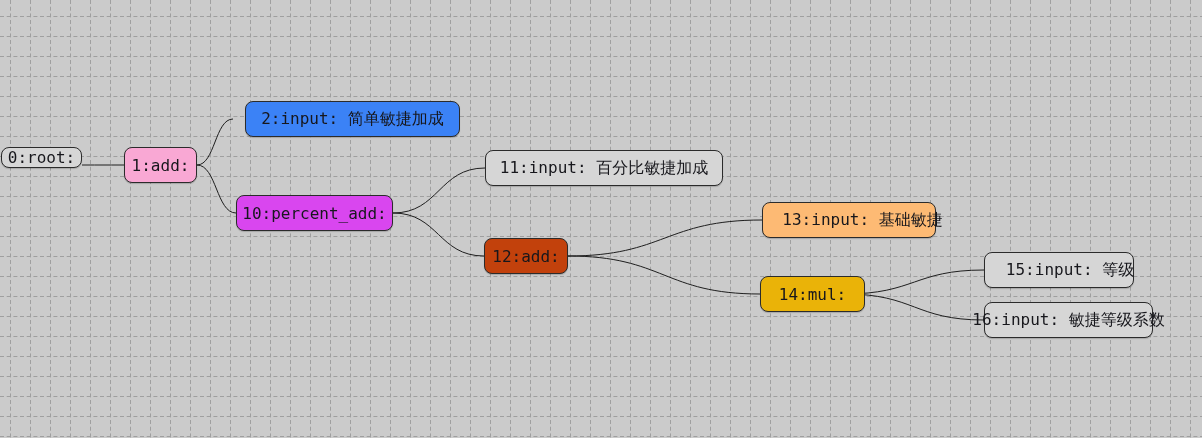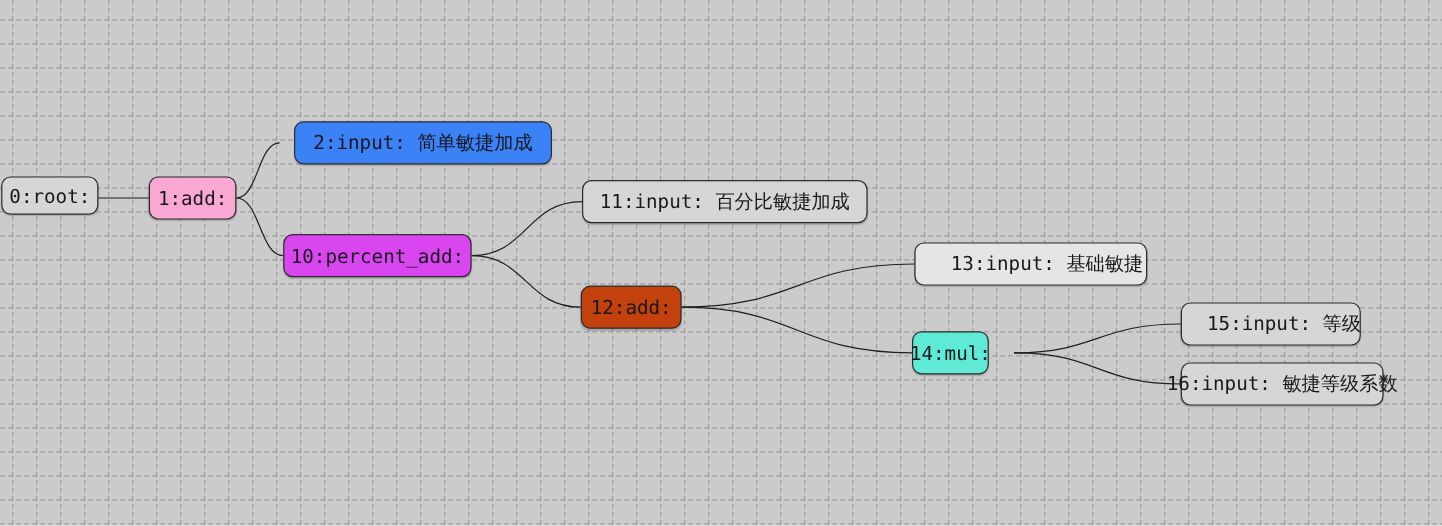--- a/index.html
+++ b/index.html
@@ -51,24 +51,24 @@
       <path d="M 197 165 C 215 165, 215 119, 233 119" stroke="#1e1e1e" stroke-width="1" fill="none"></path>
       <path d="M 197 165 C 216.5 165, 216.5 213, 236 213" stroke="#1e1e1e" stroke-width="1" fill="none"></path>
       <path d="M 393 213 C 439 213, 439 168, 485 168" stroke="#1e1e1e" stroke-width="1" fill="none"></path>
       <path d="M 393 213 C 438.5 213, 438.5 256, 484 256" stroke="#1e1e1e" stroke-width="1" fill="none"></path>
       <path d="M 568 256 C 665 256, 665 220, 762 220" stroke="#1e1e1e" stroke-width="1" fill="none"></path>
       <path d="M 568 256 C 664 256, 664 294, 760 294" stroke="#1e1e1e" stroke-width="1" fill="none"></path>
       <path d="M 845 294 C 914.5 294, 914.5 270, 984 270" stroke="#1e1e1e" stroke-width="1" fill="none"></path>
       <path d="M 845 294 C 914.5 294, 914.5 320, 984 320" stroke="#1e1e1e" stroke-width="1" fill="none"></path>
     </svg>
   <div class="layer" id="nodes-layer">
-      <div class="node" style="left: 1px; top: 147px; width: 81px; height: 32px; background: rgb(214, 214, 214); border-color: rgb(43, 43, 43); color: rgb(23, 23, 28);">0:root:</div>
+      <div class="node" style="left: 1px; top: 147px; width: 81px; height: 21px; background: rgb(214, 214, 214); border-color: rgb(43, 43, 43); color: rgb(23, 23, 28);">0:root:</div>
       <div class="node" style="left: 124px; top: 147px; width: 73px; height: 36px; background: #f9a8d4; border-color: rgb(43, 43, 43); color: rgb(23, 23, 28);">1:add:</div>
       <div class="node" style="left: 233px; top: 101px; width: 215px; height: 36px; background: #3b82f6; border-color: rgb(43, 43, 43); color: rgb(23, 23, 28); margin-left: 12px;">2:input: 简单敏捷加成</div>
       <div class="node" style="left: 236px; top: 195px; width: 157px; height: 36px; background: #d946ef; border-color: rgb(43, 43, 43); color: rgb(23, 23, 28);">10:percent_add:</div>
       <div class="node" style="left: 485px; top: 150px; width: 238px; height: 36px; background: rgb(214, 214, 214); border-color: rgb(43, 43, 43); color: rgb(23, 23, 28);">11:input: 百分比敏捷加成</div>
       <div class="node" style="left: 484px; top: 238px; width: 84px; height: 36px; background: #c2410c; border-color: rgb(43, 43, 43); color: rgb(23, 23, 28);">12:add:</div>
-      <div class="node" style="left: 762px; top: 202px; width: 194px; height: 36px; background: #e5e5e5; border-color: rgb(43, 43, 43); color: rgb(23, 23, 28); padding-left: 27px;">13:input: 基础敏捷</div>
-      <div class="node" style="left: 760px; top: 276px; width: 64px; height: 36px; background: #5eead4; border-color: rgb(43, 43, 43); color: rgb(23, 23, 28);">14:mul:</div>
+      <div class="node" style="left: 762px; top: 202px; width: 174px; height: 36px; background: #fdba74; border-color: rgb(43, 43, 43); color: rgb(23, 23, 28); padding-left: 27px;">13:input: 基础敏捷</div>
+      <div class="node" style="left: 760px; top: 276px; width: 105px; height: 36px; background: #eab308; border-color: rgb(43, 43, 43); color: rgb(23, 23, 28);">14:mul:</div>
       <div class="node" style="left: 984px; top: 252px; width: 150px; height: 36px; background: rgb(214, 214, 214); border-color: rgb(43, 43, 43); color: rgb(23, 23, 28); padding-left: 22px;">15:input: 等级</div>
       <div class="node" style="left: 984px; top: 302px; width: 169px; height: 36px; background: rgb(214, 214, 214); border-color: rgb(43, 43, 43); color: rgb(23, 23, 28);">16:input: 敏捷等级系数</div>
     </div>
 </div>
 
 </body></html>

